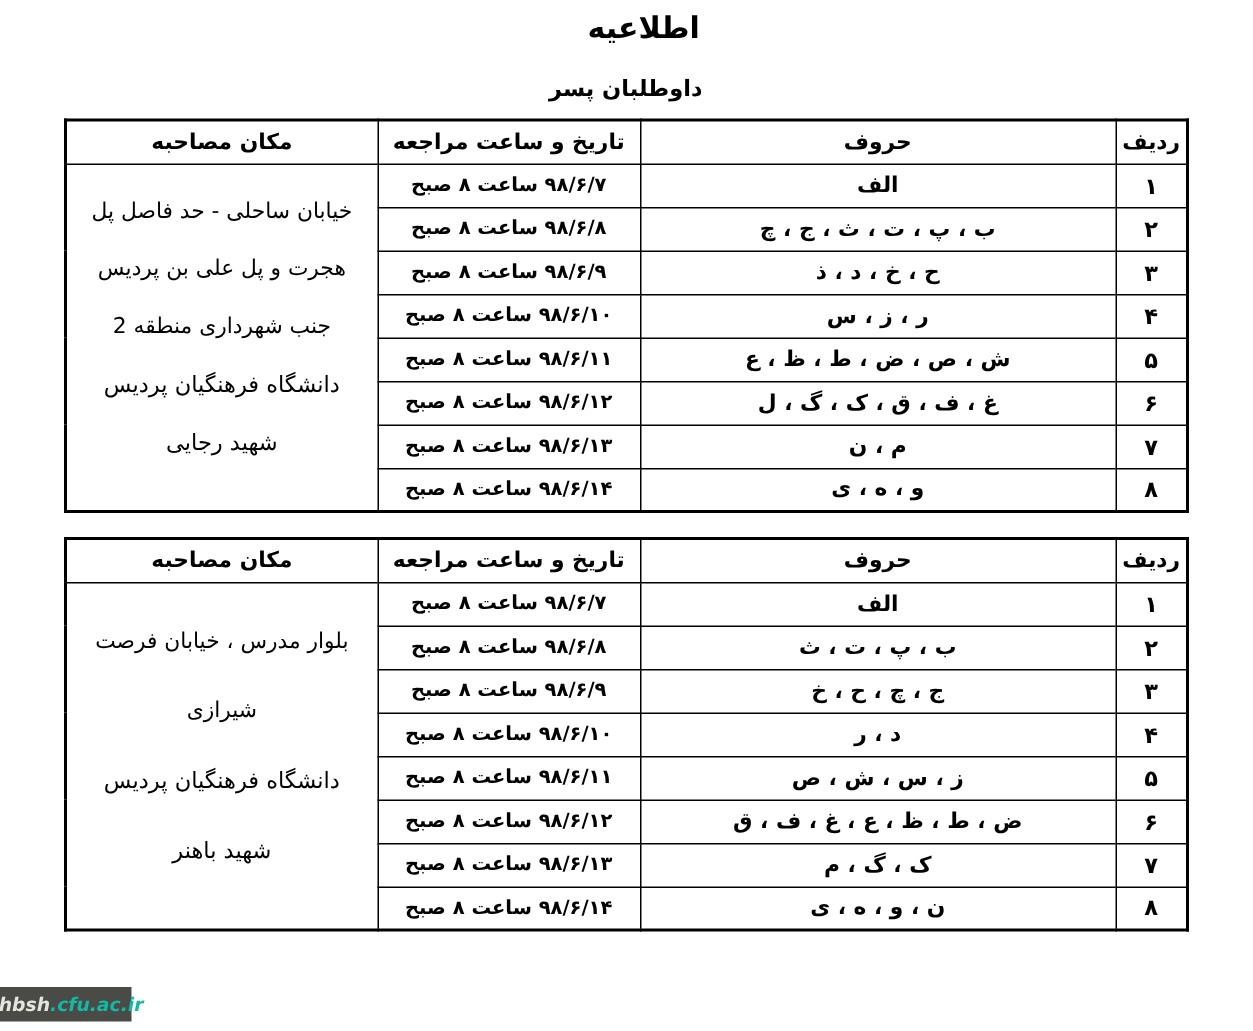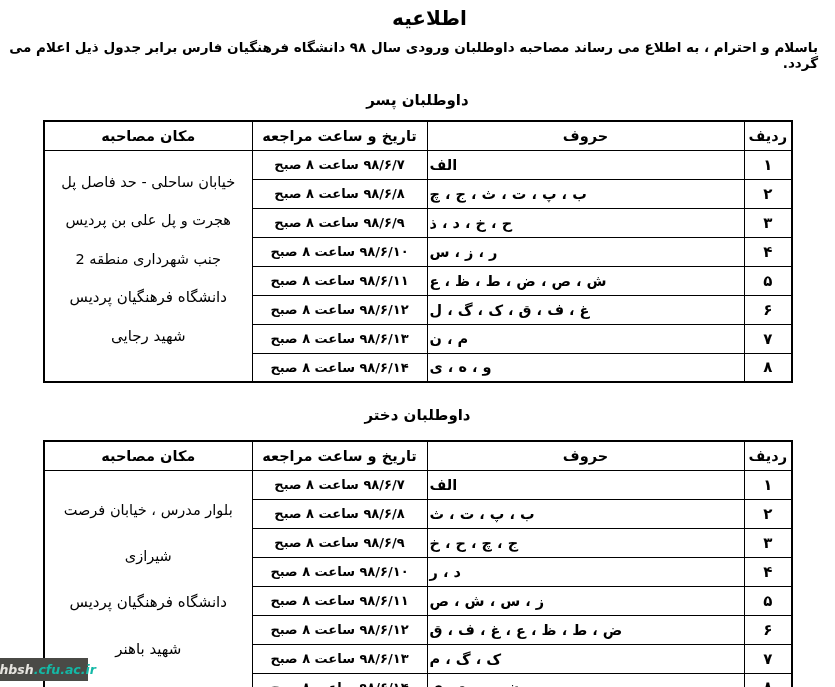--- a/index.html
+++ b/index.html
@@ -55,21 +55,21 @@
     text-align: center;
     vertical-align: middle;
   }
   td.num {
     text-align: center;
     vertical-align: middle;
     font-weight: bold;
     font-size: 15px;
   }
   td.letters {
-    text-align: left;
+    text-align: center;
     vertical-align: middle;
     font-weight: bold;
     font-size: 14.5px;
     padding-right: 9px;
   }
   td.date {
     text-align: center;
     vertical-align: middle;
     font-weight: bold;
     font-size: 13px;
@@ -108,21 +108,20 @@
   }
   .wm-prefix { color: #e6e4df; }
   .wm-suffix { color: #14b8a6; }
 </style>
 </head>
 <body>
 
 <div class="page">
 
   <div class="title">اطلاعیه</div>
-  <div class="subtitle">باسلام و احترام ، به اطلاع می رساند مصاحبه داوطلبان ورودی سال ۹۸ دانشگاه فرهنگیان فارس برابر جدول ذیل اعلام می گردد.</div>
 
   <div class="section-title male">داوطلبان پسر</div>
 
   <table class="sched">
     <colgroup>
       <col style="width:48px">
         <col style="width:317px">
         <col style="width:175px">
         <col style="width:208px">
     </colgroup>
@@ -178,21 +177,20 @@
         <td class="date">۹۸/۶/۱۳ ساعت ۸ صبح</td>
       </tr>
       <tr class="data-row">
         <td class="num">۸</td>
         <td class="letters">و ، ه ، ی</td>
         <td class="date">۹۸/۶/۱۴ ساعت ۸ صبح</td>
       </tr>
     </tbody>
   </table>
 
-  <div class="section-title female">داوطلبان دختر</div>
 
   <table class="sched second">
     <colgroup>
       <col style="width:48px">
         <col style="width:317px">
         <col style="width:175px">
         <col style="width:208px">
     </colgroup>
     <tbody>
       <tr class="head-row">

